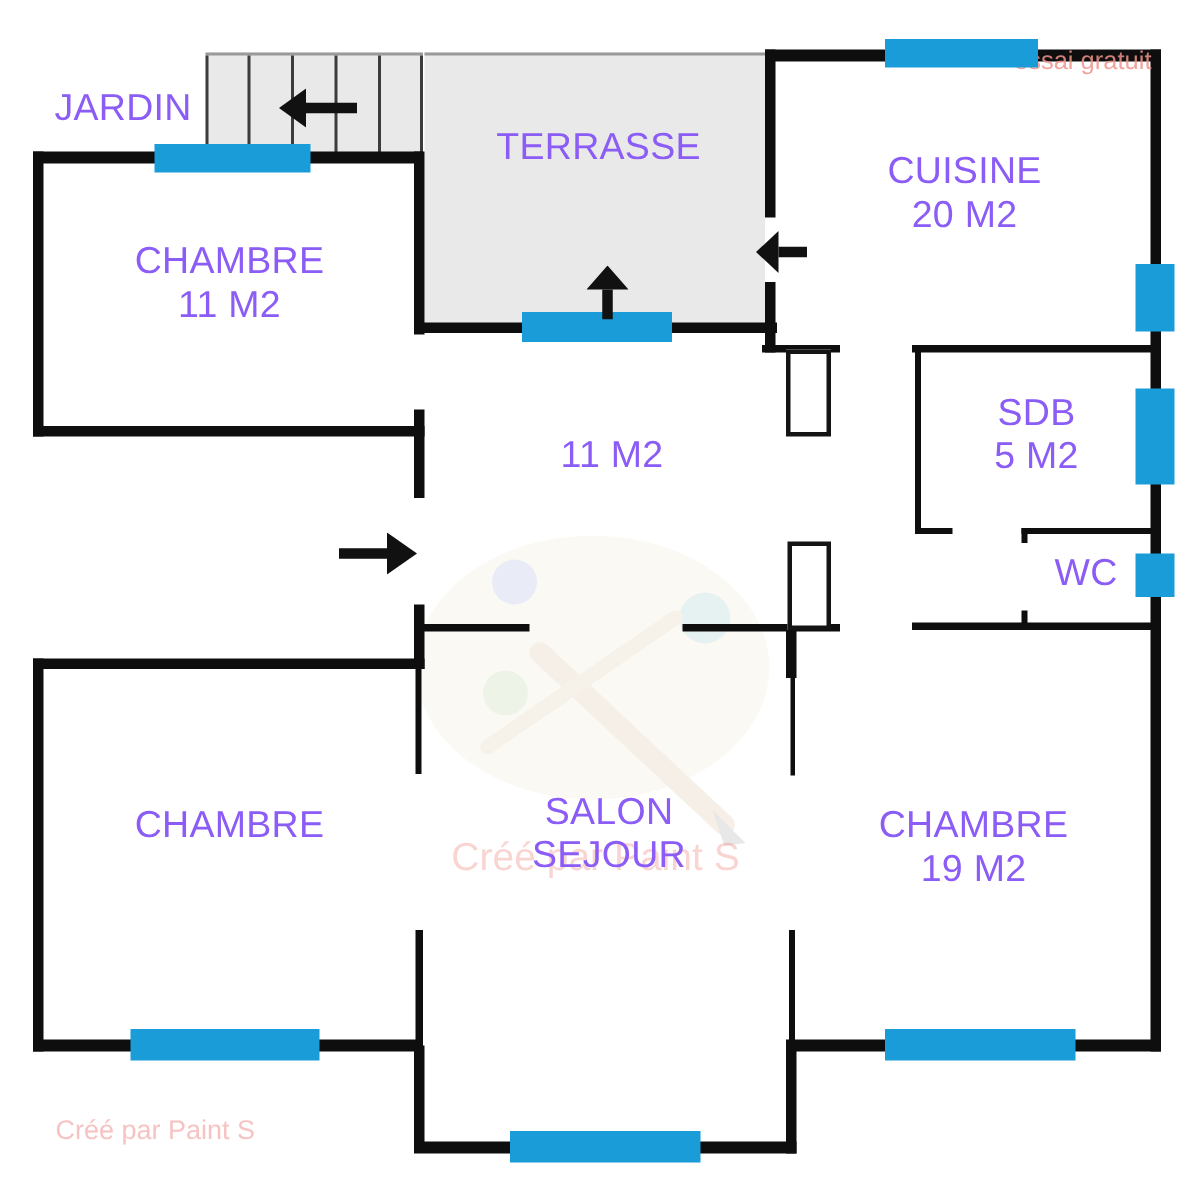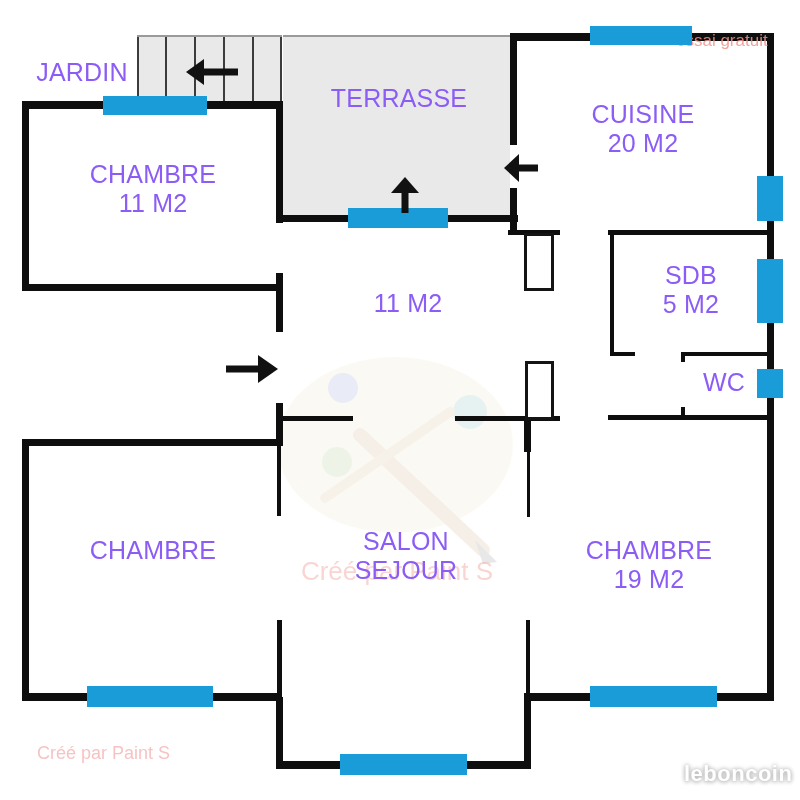--- a/index.html
+++ b/index.html
@@ -148,15 +148,14 @@
     <div>SEJOUR</div>
   </div>
   <div class="room-label" style="left:649px;top:536px;">
     <div>CHAMBRE</div>
     <div>19 M2</div>
   </div>
 
   <div class="wm wm-top-right">essai gratuit</div>
   <div class="wm wm-center">Créé par Paint S</div>
   <div class="wm wm-bottom-left">Créé par Paint S</div>
-  <div class="wm wm-brand">leboncoin</div>
 
 </div>
 
 </body></html>

